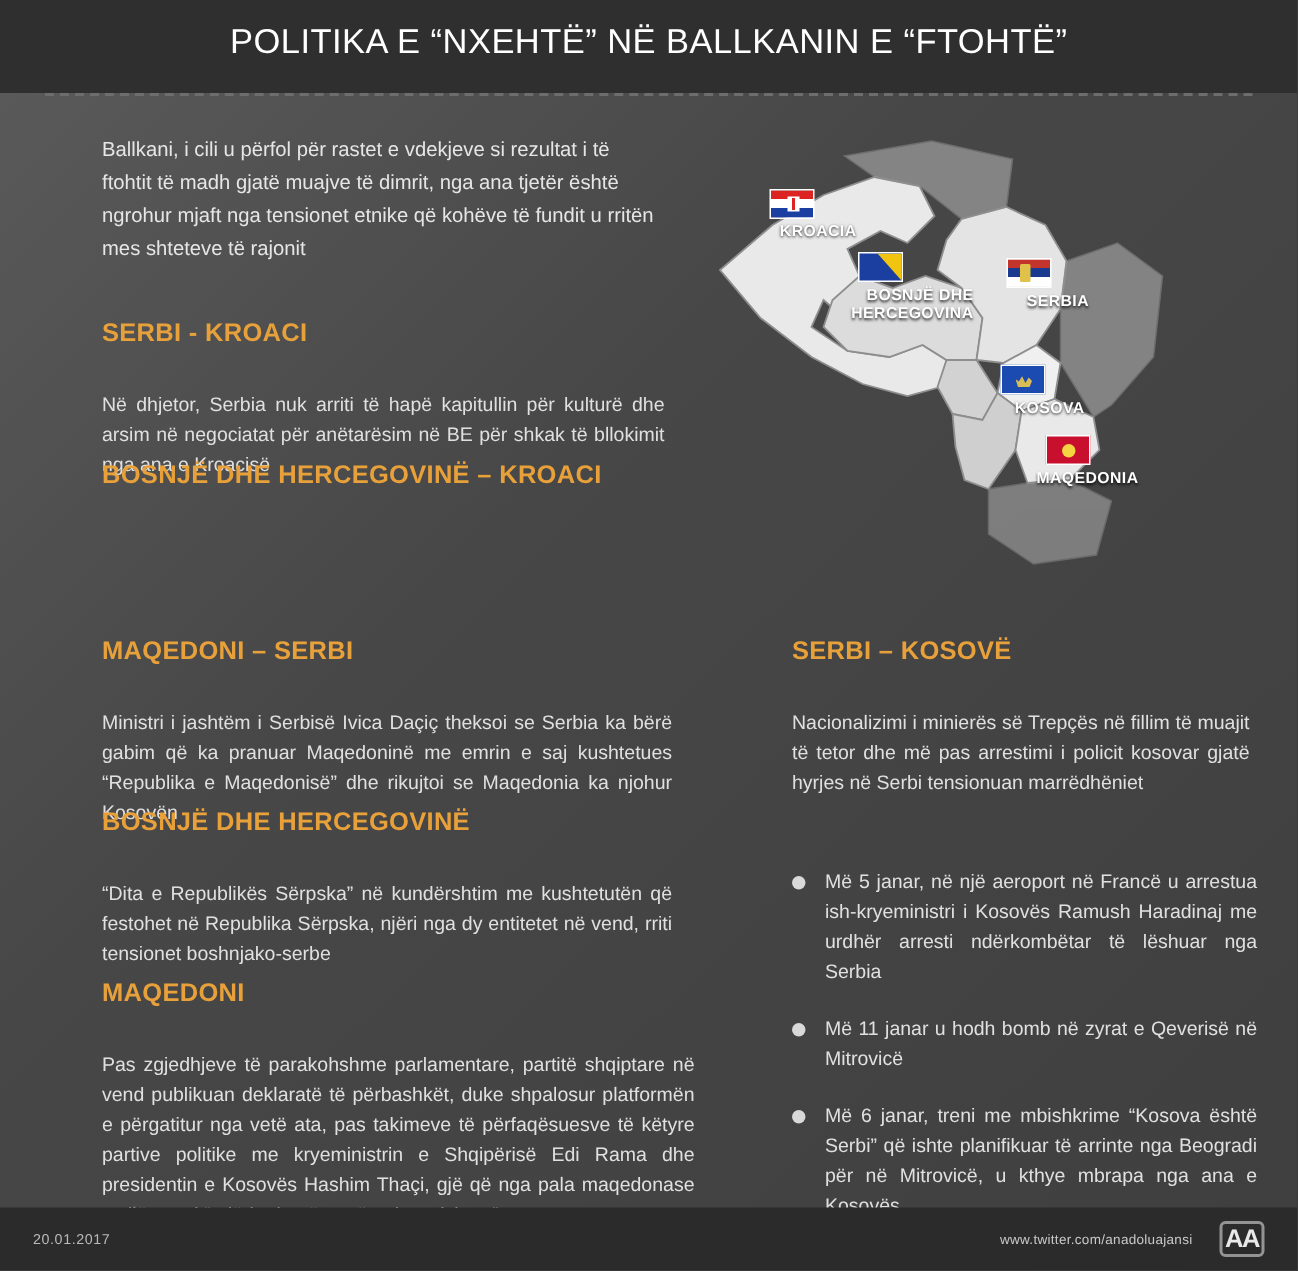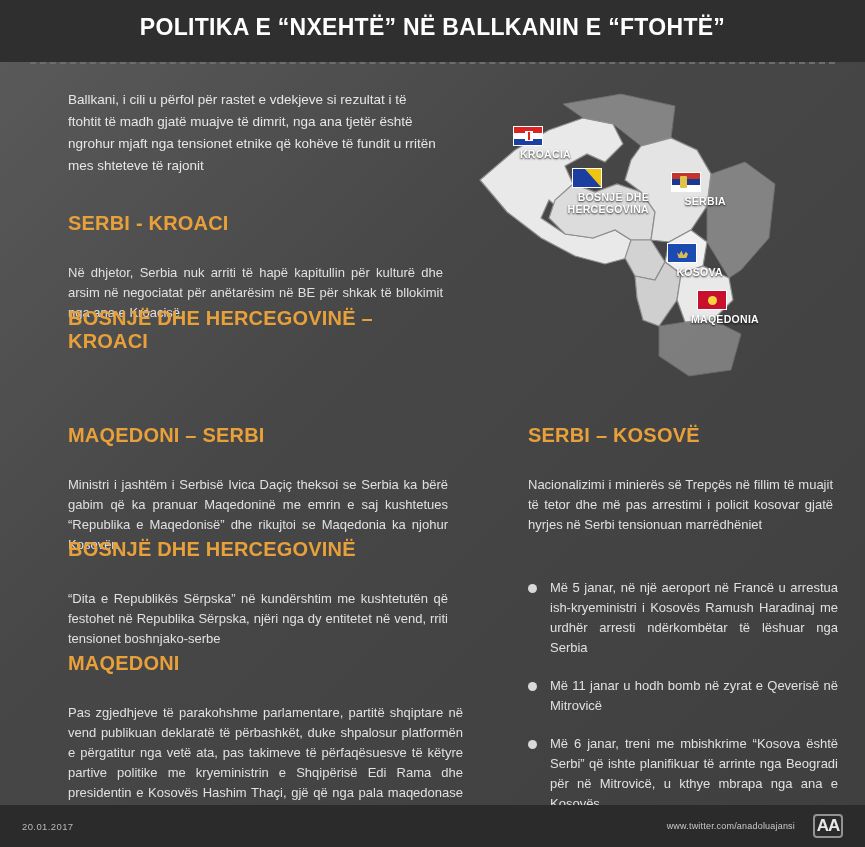--- a/index.html
+++ b/index.html
@@ -25,21 +25,21 @@
     height: 62px;
     background: #2f2f2f;
   }
   #header-title {
     position: absolute;
     left: 0; top: 14px;
     width: 865px;
     text-align: center;
     color: #ffffff;
     font-size: 23px;
-    font-weight: bold;
+    font-weight: normal;
     letter-spacing: 0.3px;
   }
   #divider {
     position: absolute;
     left: 30px;
     top: 62px;
     width: 805px;
     height: 0;
     border-top: 2px dashed #6d6d6d;
   }
@@ -53,21 +53,21 @@
     font-size: 13.5px;
     line-height: 22px;
   }
   
   .section {
     position: absolute;
     color: #d8d8d8;
   }
   .sec-title {
     color: #e8a13a;
-    font-size: 20px;
+    font-size: 17px;
     font-weight: bold;
     letter-spacing: 0.2px;
     margin-bottom: 8px;
   }
   .sec-body {
     font-size: 13px;
     line-height: 20px;
     color: #e0e0e0;
     text-align: justify;
     margin-top: 28px;

